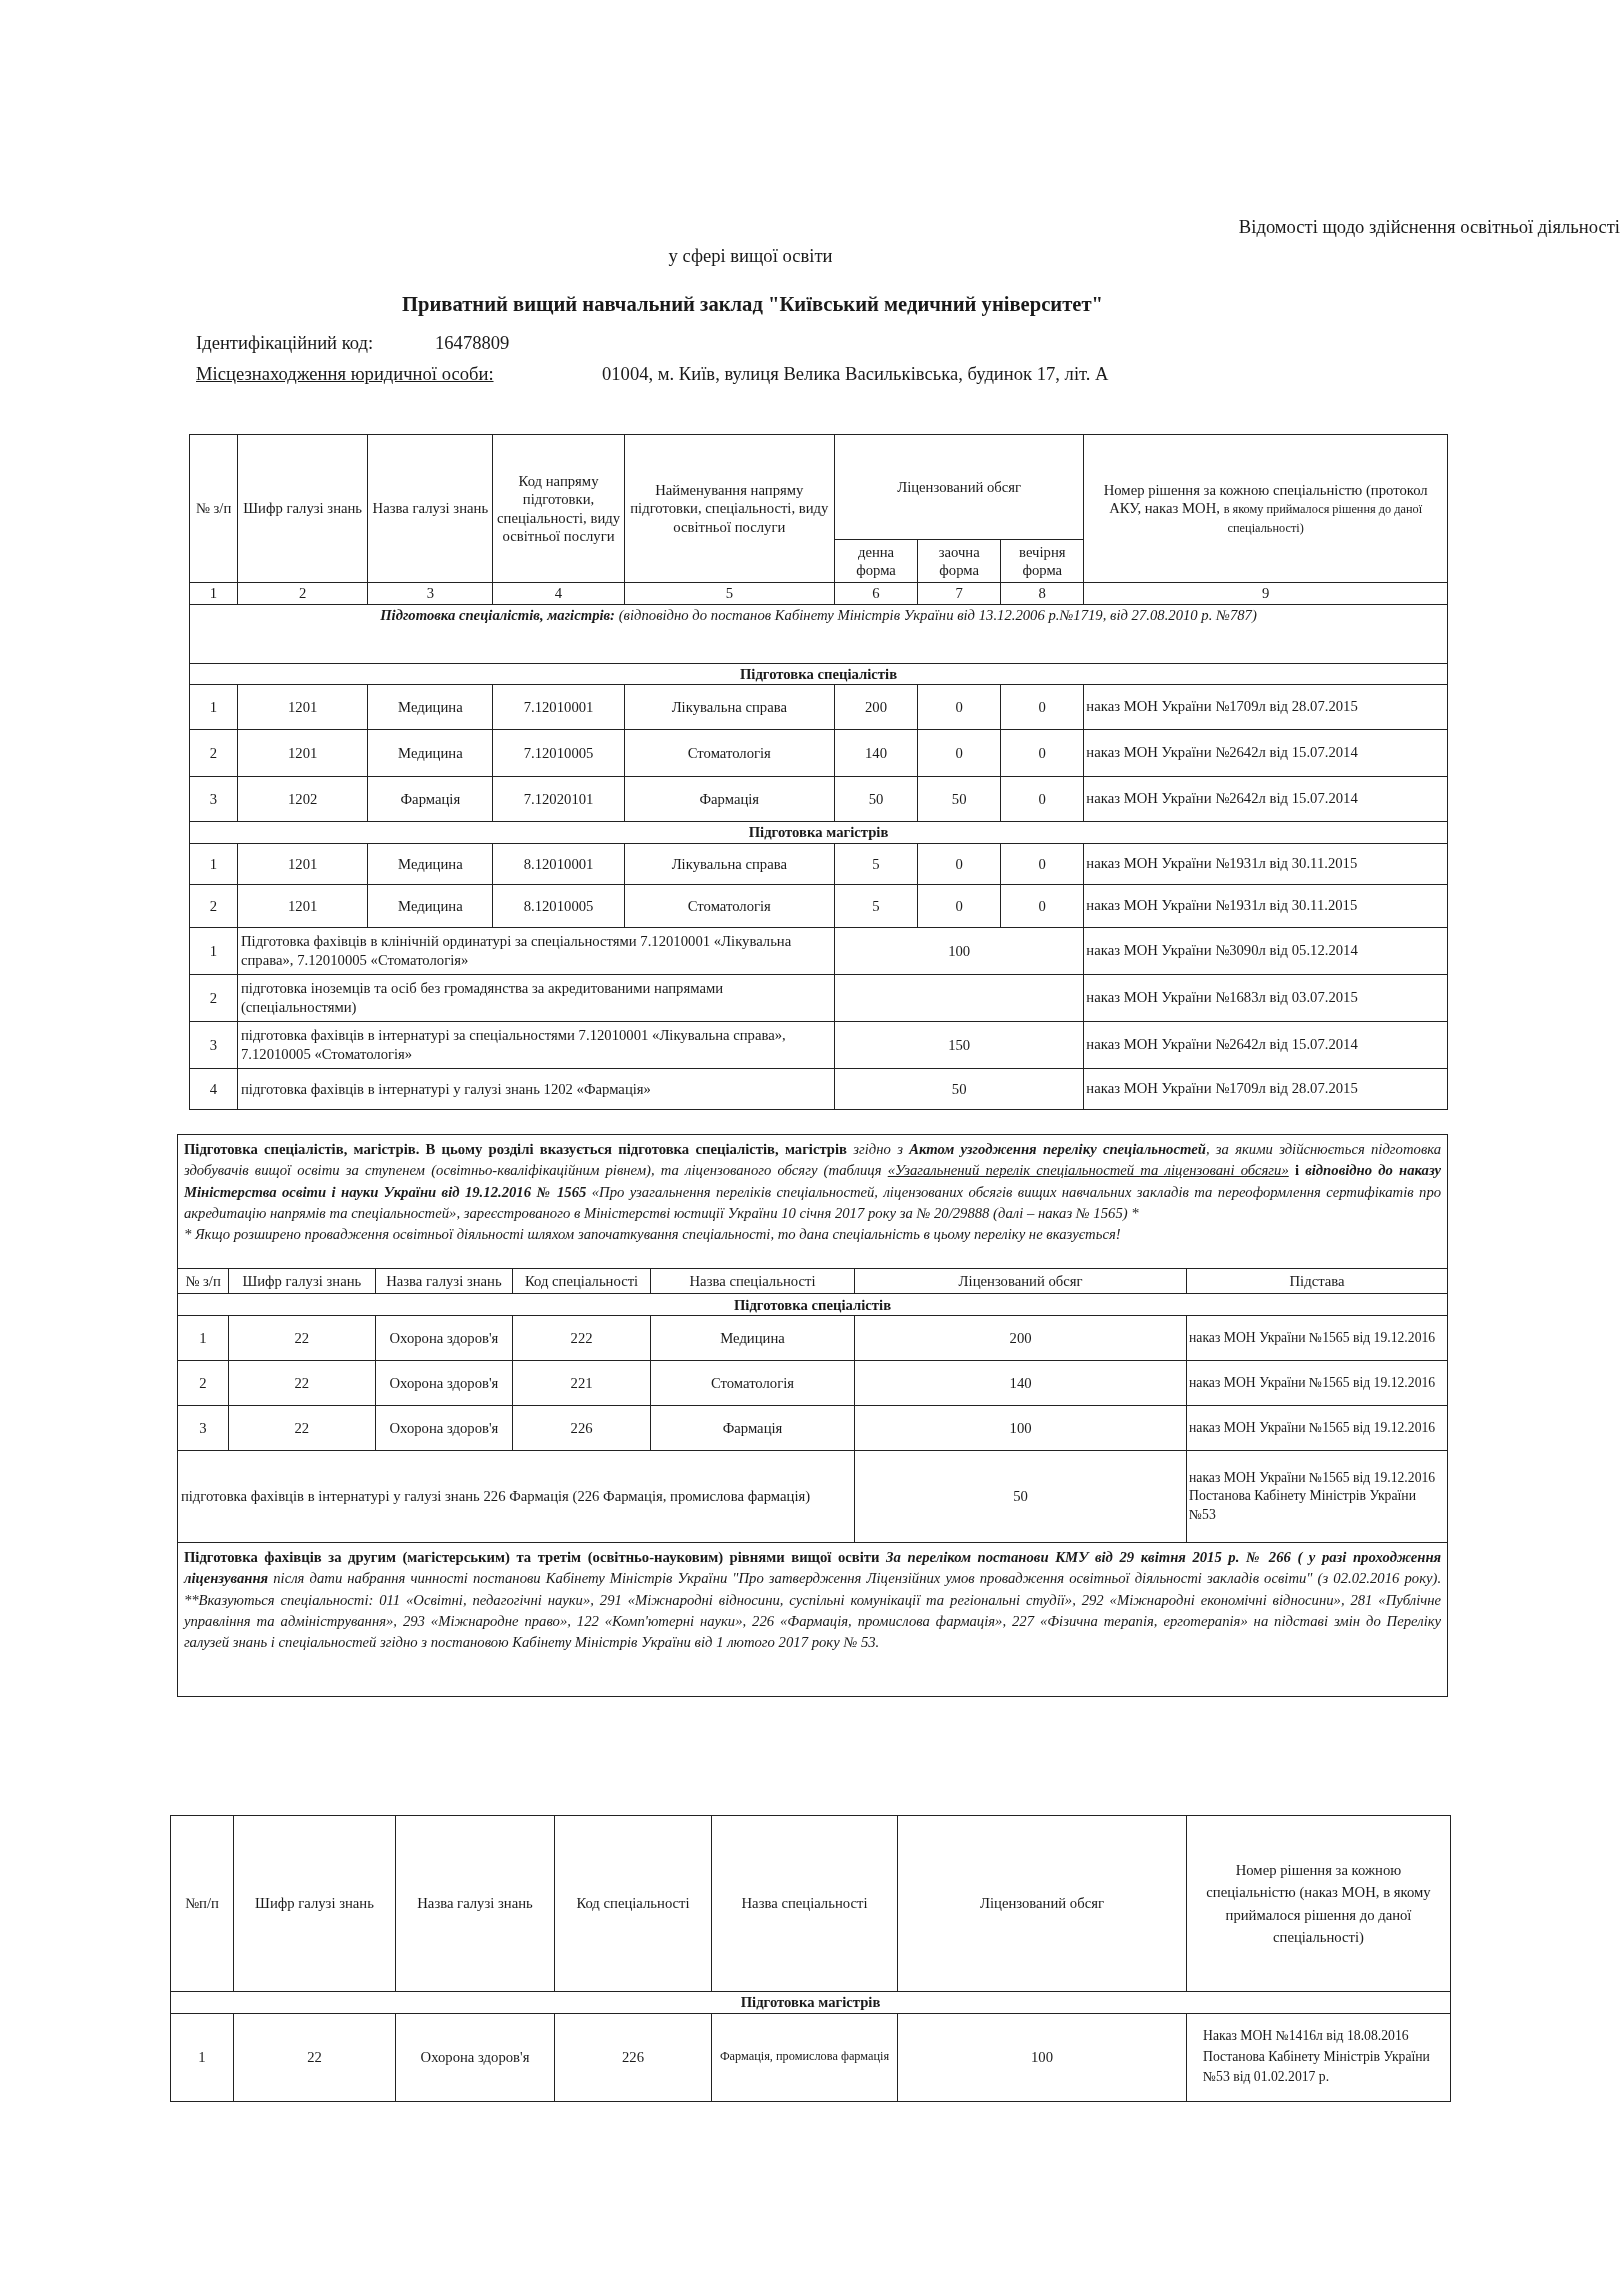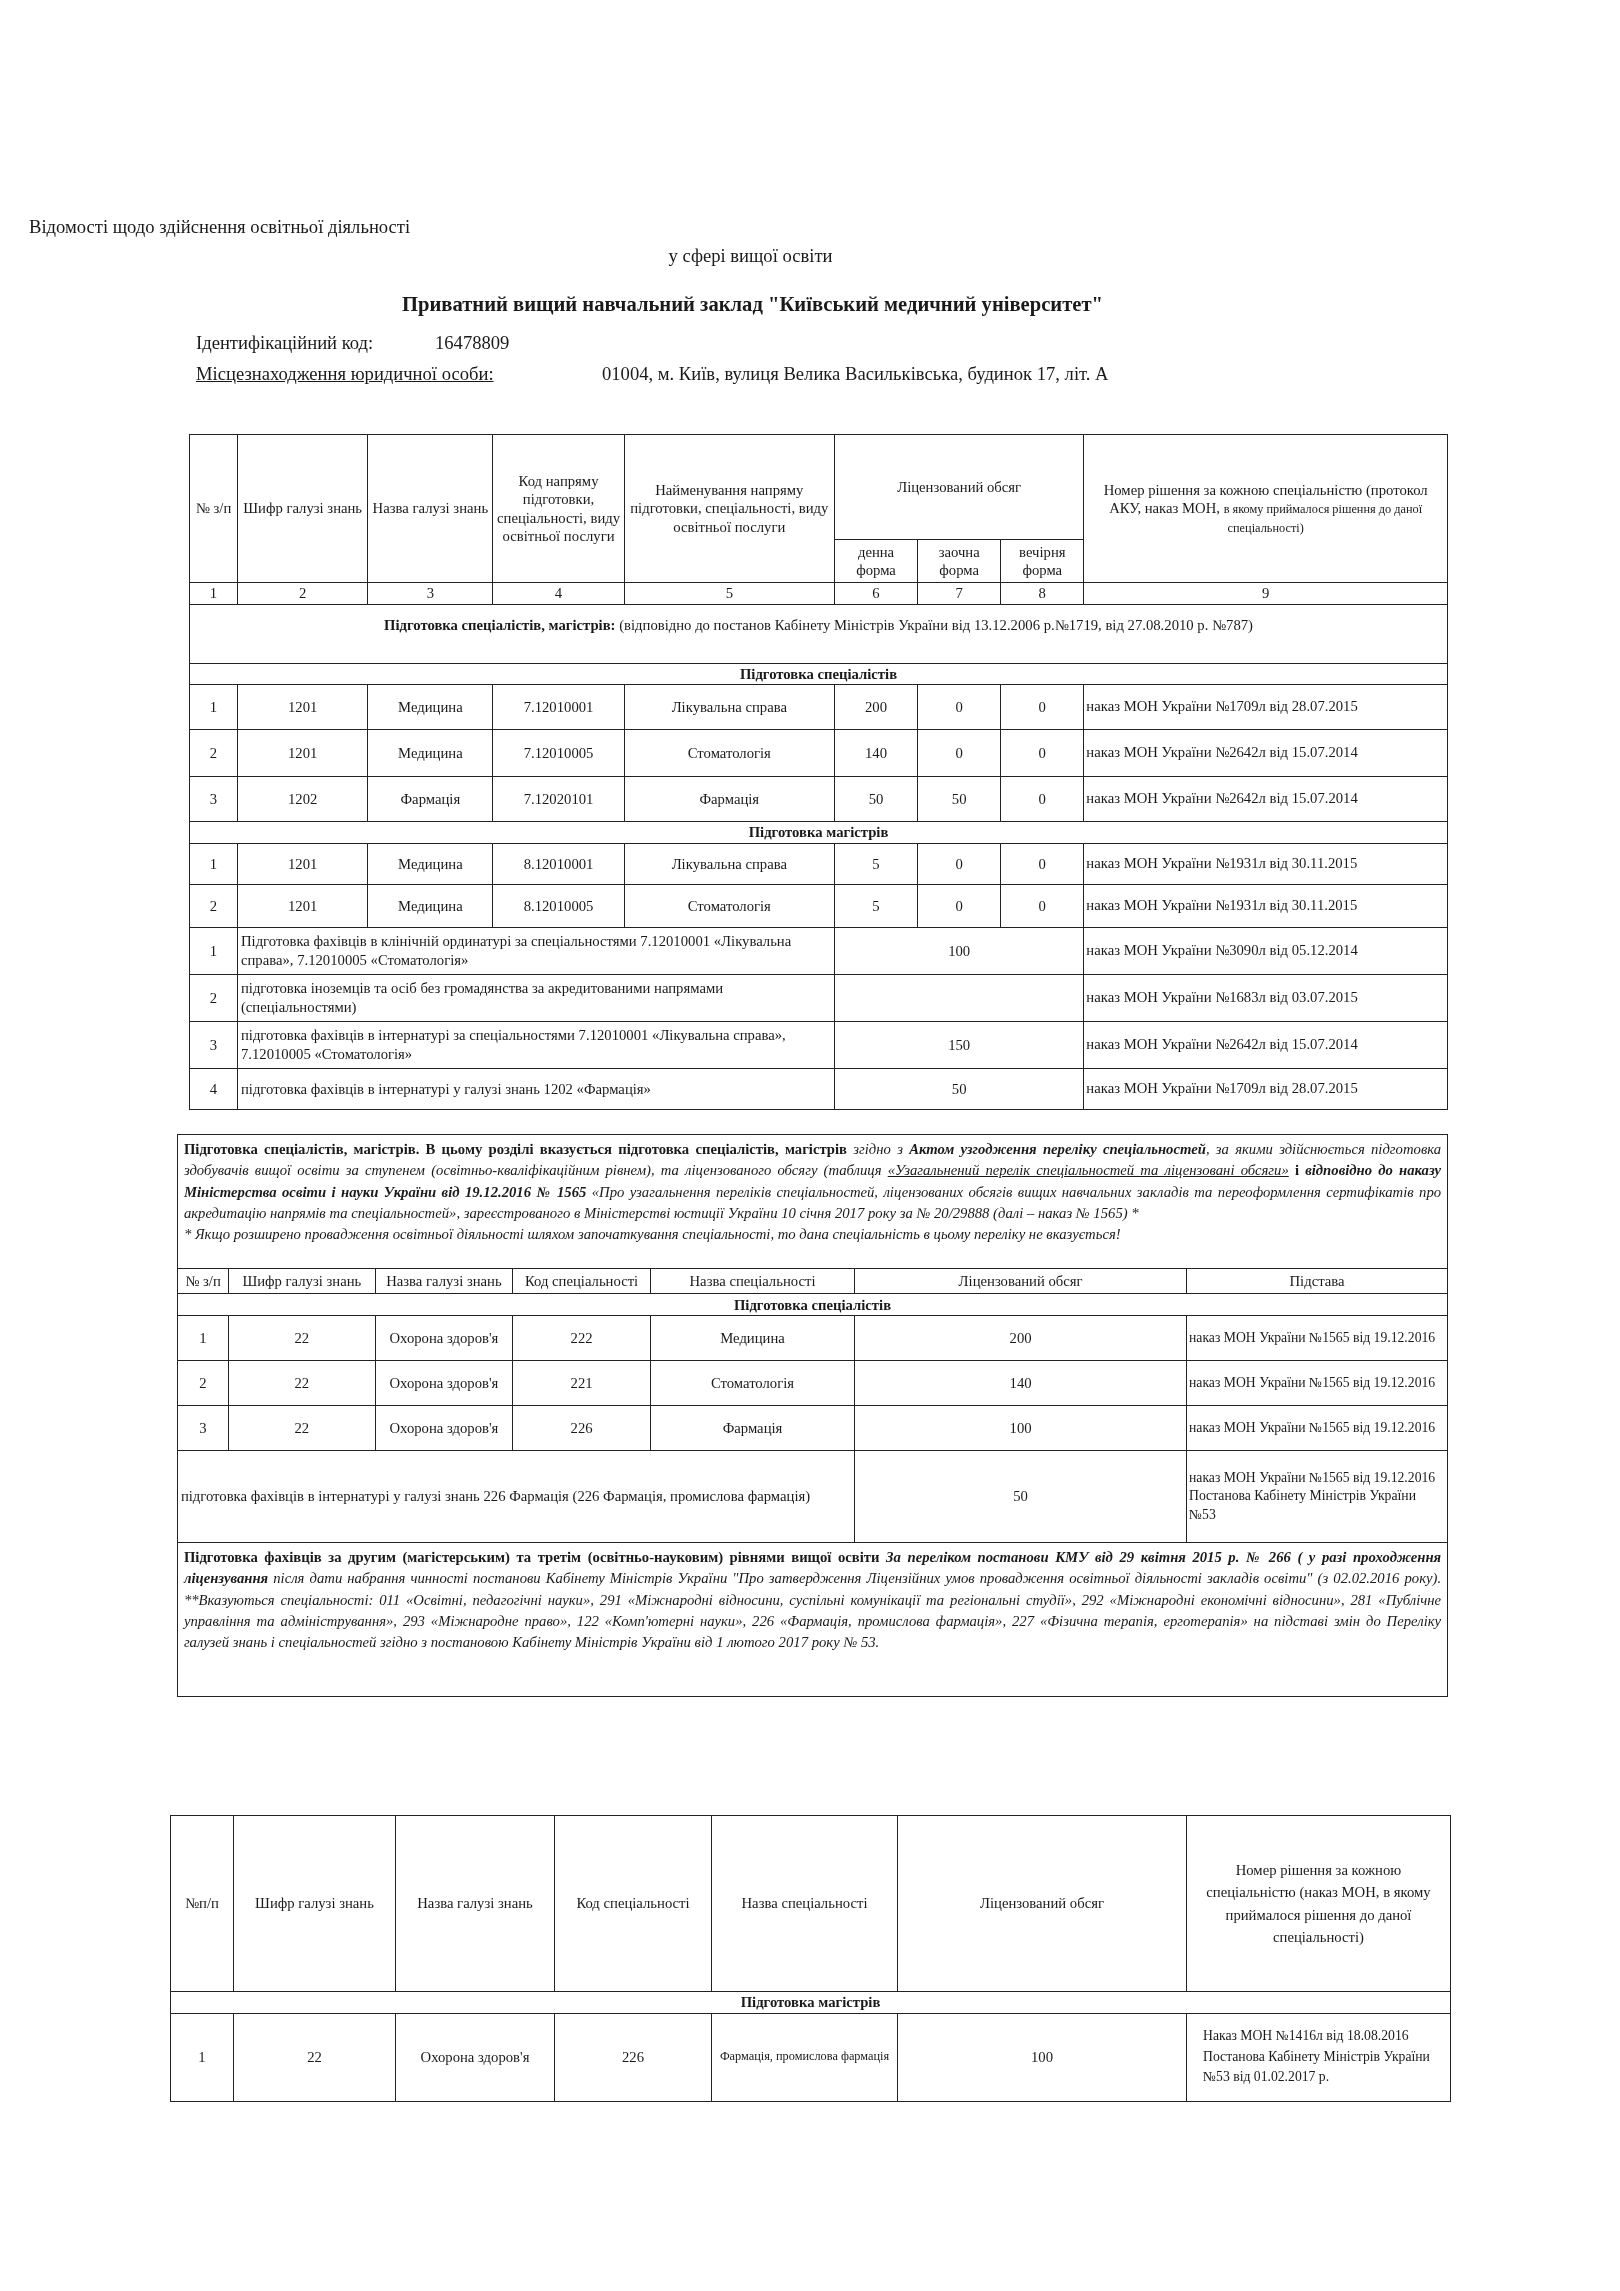--- a/index.html
+++ b/index.html
@@ -1,21 +1,21 @@
 <!DOCTYPE html>
 <html><head>
 <meta charset="utf-8">
 <style>
   html, body { margin: 0; padding: 0; }
   body {
     width: 1620px; height: 2292px; background: #ffffff; position: relative;
     font-family: "Liberation Serif", serif; color: #1a1a1a; overflow: hidden;
   }
   .abs { position: absolute; }
-  .title1 { left: 0; width: 1620px; top: 216px; font-size: 18.6px; text-align:left; padding-left: 29px; box-sizing: border-box; }
+  .title1 { left: 0; width: 1620px; top: 216px; font-size: 18.6px; text-align:right; padding-left: 29px; box-sizing: border-box; }
   .title2 { left: 0; width: 1472px; top: 245px; font-size: 18.6px; text-align:center; padding-left: 29px; box-sizing: border-box; }
   .orgname { left: 402px; top: 293px; font-size: 20.6px; font-weight: bold; }
   .meta { font-size: 18.6px; }
   table { border-collapse: collapse; table-layout: fixed; }
   td, th { border: 1.5px solid #222; font-weight: normal; padding: 1px 2.9px; text-align: center; vertical-align: middle; font-size: 14.7px; line-height: 1.25; overflow: hidden; }
   .t1 td, .t1 th { font-size: 14.7px; }
   .small { font-size: 12.3px; }
   .left { text-align: left; }
   .bold { font-weight: bold; }
   .ref { text-align: left; font-size: 13.7px; line-height: 1.35; padding: 1px 2px; }
@@ -73,21 +73,21 @@
     <td>2</td>
     <td>3</td>
     <td>4</td>
     <td colspan="2">5</td>
     <td>6</td>
     <td>7</td>
     <td>8</td>
     <td colspan="2">9</td>
   </tr>
   <tr style="height:59px">
-    <td colspan="11" style="vertical-align:top; padding-top:11px;">
+    <td colspan="11" style="vertical-align:top; padding-top:1px;font-style:italic;">
       <span class="bold">Підготовка спеціалістів, магістрів:</span><span> (відповідно до постанов Кабінету Міністрів України  від 13.12.2006 р.№1719,  від 27.08.2010 р. №787)</span>
     </td>
   </tr>
   <tr style="height:21.6px">
     <td colspan="11" class="section">Підготовка спеціалістів</td>
   </tr>
   <tr style="height:45px">
     <td>1</td>
     <td>1201</td>
     <td>Медицина</td>

